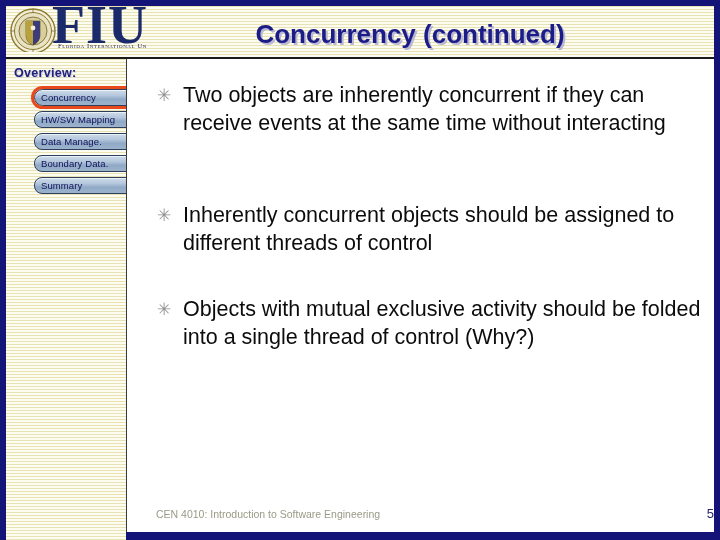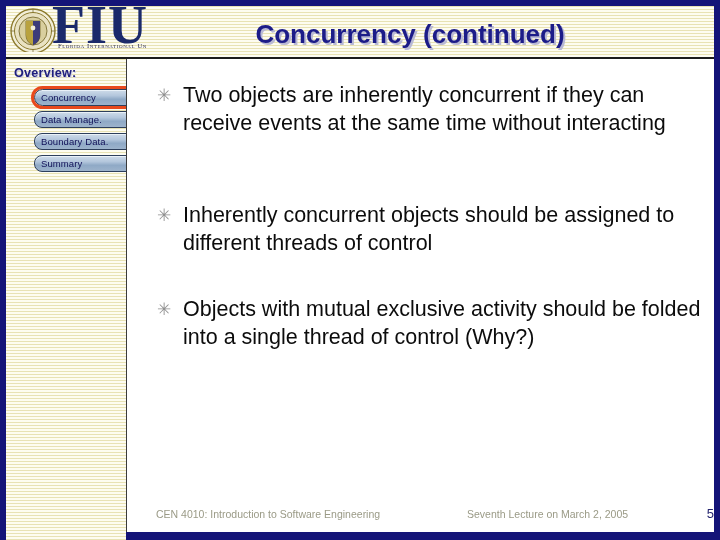--- a/index.html
+++ b/index.html
@@ -280,20 +280,23 @@
   <div id="banner-rule"></div>
 
   <div id="sidebar" class="striped">
     <div id="overview-label">Overview:</div>
 
     <div class="nav-list">
       <div class="nav-btn current">
         <span>Concurrency</span>
       </div>
       <div class="nav-btn">
+        <span>HW/SW Mapping</span>
+      </div>
+      <div class="nav-btn">
         <span>Data Manage.</span>
       </div>
       <div class="nav-btn">
         <span>Boundary Data.</span>
       </div>
       <div class="nav-btn">
         <span>Summary</span>
       </div>
     </div>
   </div>
@@ -312,17 +315,16 @@
     </div>
 
     <div class="bullet-row" id="bullet-2">
       <div class="bullet-mark">✳</div>
       <div class="bullet-text">Objects with mutual exclusive activity should be folded into a single thread of control (Why?)</div>
     </div>
   </div>
 
   <div id="footer">
     <div id="footer-course">CEN 4010: Introduction to Software Engineering</div>
-    <div id="footer-lecture">Seventh Lecture on March 2, 2005</div>
     <div id="footer-page">5</div>
   </div>
 
 </div>
 
 </body></html>

